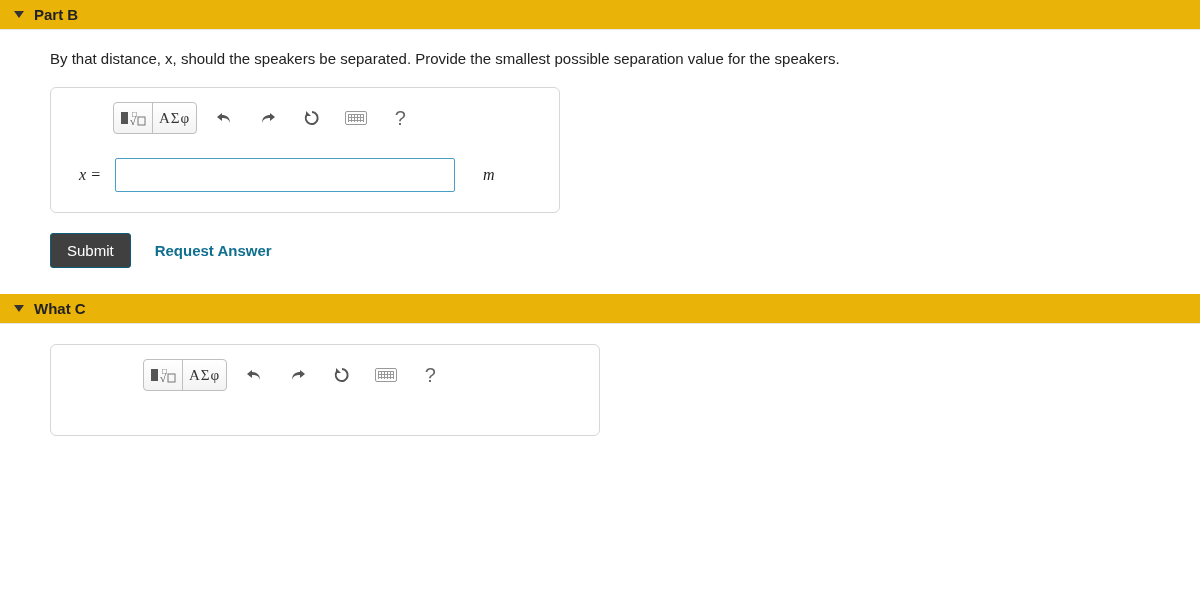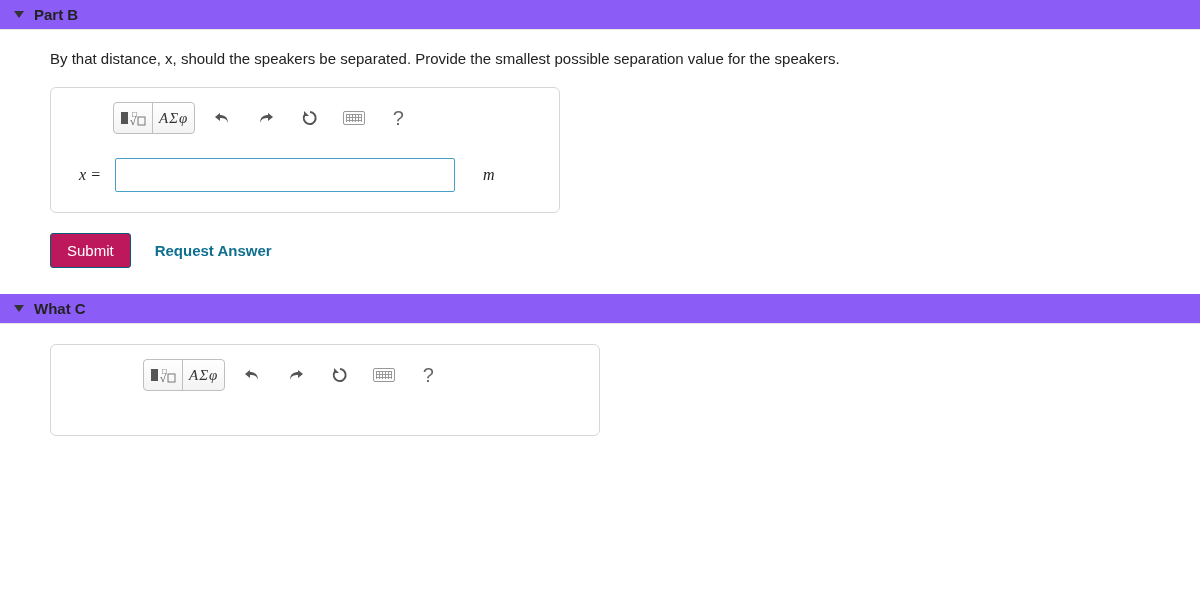--- a/index.html
+++ b/index.html
@@ -8,21 +8,21 @@
     padding: 0;
     font-family: Arial, Helvetica, sans-serif;
     font-size: 15px;
     color: #222;
     background: #fff;
   }
   .part-header {
     display: flex;
     align-items: center;
     gap: 10px;
-    background: #8b5cf6;
+    background: #eab308;
     border-bottom: 1px solid #e5e5e5;
     padding: 6px 14px;
     font-weight: bold;
   }
   .caret-down {
     width: 0; height: 0;
     border-left: 5px solid transparent;
     border-right: 5px solid transparent;
     border-top: 7px solid #333;
   }
@@ -59,21 +59,21 @@
     align-items: center;
     justify-content: center;
     border-right: 1px solid #bfbfbf;
     cursor: pointer;
     font-size: 14px;
     color: #333;
     padding: 0 6px;
   }
   .toolbtn:last-child { border-right: none; }
   .template-btn svg { display:block; }
-  .greek-btn { font-family: "Times New Roman", serif; font-size: 15px; letter-spacing: 1px; font-style: italic; }
+  .greek-btn { font-family: "Times New Roman", serif; font-size: 15px; letter-spacing: 1px; }
   .ico-btn {
     width: 34px; height: 30px;
     display:flex;align-items:center;justify-content:center;
     cursor:pointer;
     color:#555;
     font-size: 18px;
   }
   .keyboard-ico { border:1px solid #999; border-radius:2px; width:22px;height:14px; position:relative; }
   .keyboard-ico::before{content:"";position:absolute;left:2px;right:2px;top:2px;bottom:2px;background:repeating-linear-gradient(to right,#999 0 1px,transparent 1px 3px),repeating-linear-gradient(to bottom,#999 0 1px,transparent 1px 3px);}
   .help-q { font-size:20px; color:#666; }
@@ -102,21 +102,21 @@
     outline: none;
   }
   .unit-label {
     font-family: "Times New Roman", Georgia, serif;
     font-style: italic;
     font-size: 16px;
     margin-left: 18px;
   }
   .actions-row { margin-top: 20px; display:flex; align-items:center; gap:24px; }
   .submit-btn {
-    background: #be185d;
+    background: #404040;
     color: #fff;
     border: 1px solid #0b5d79;
     border-radius: 3px;
     padding: 8px 16px;
     font-size: 15px;
     cursor: pointer;
   }
   .request-link {
     color: #0f6f8f;
     font-weight: bold;

